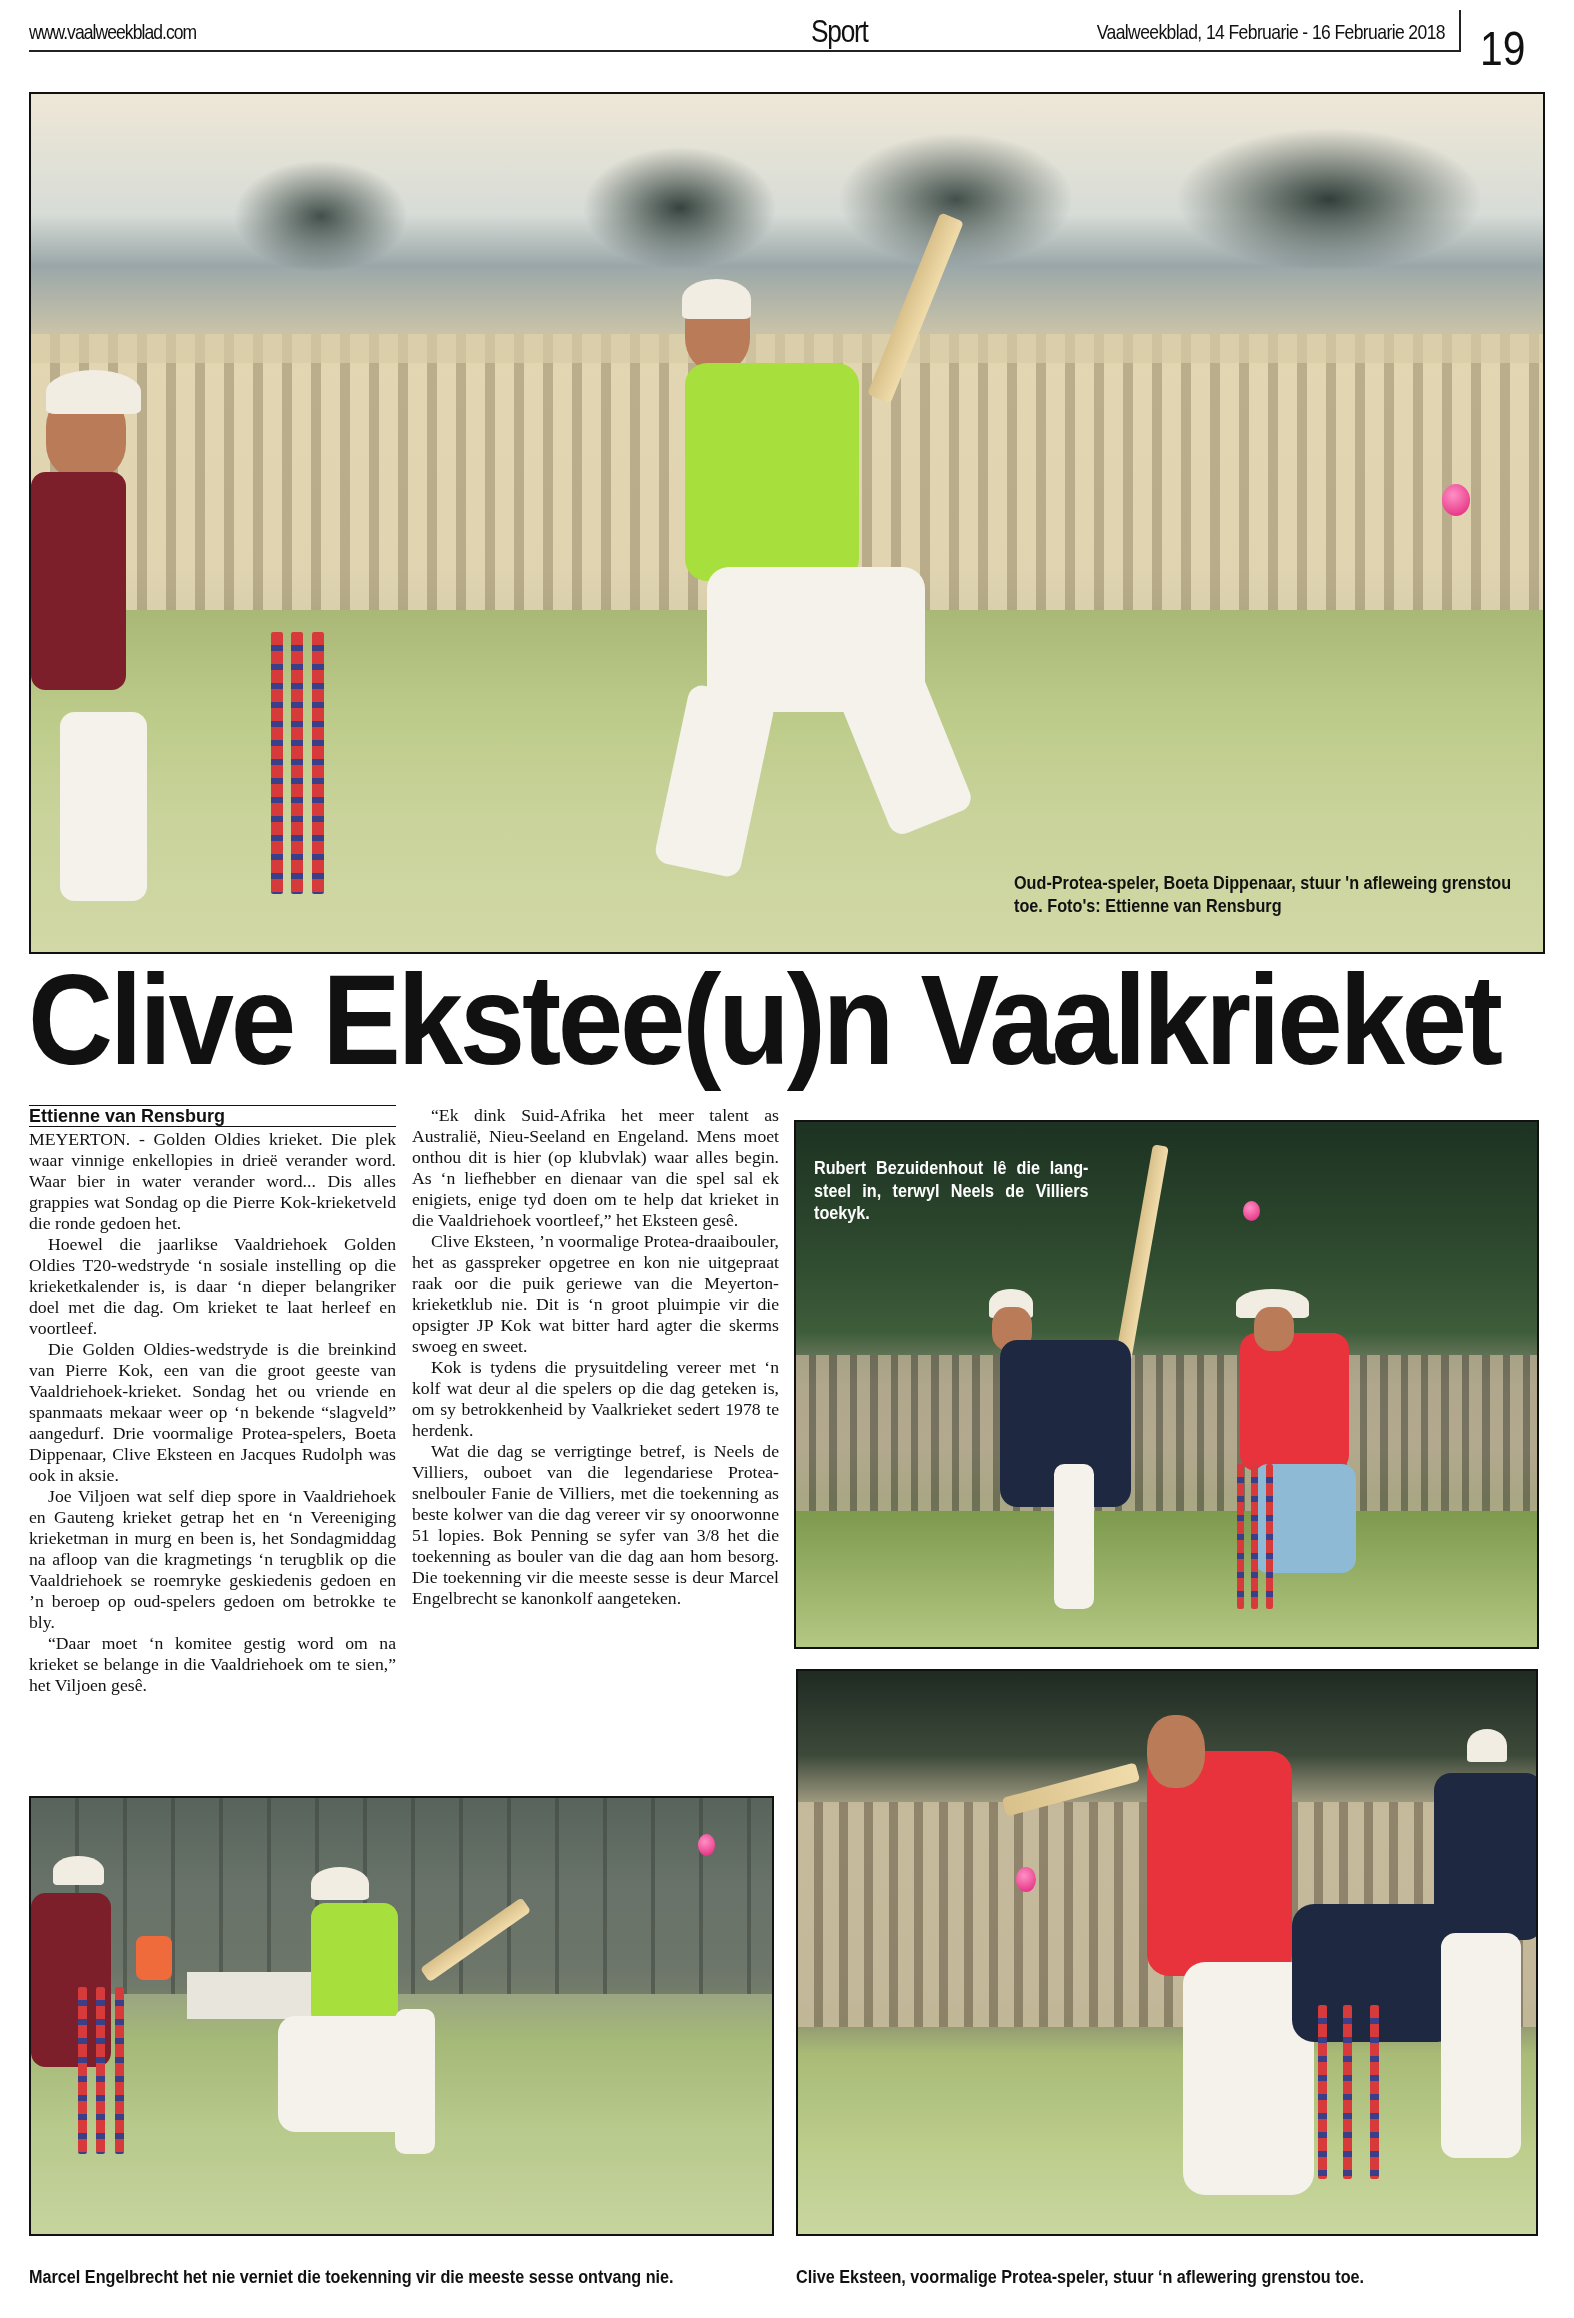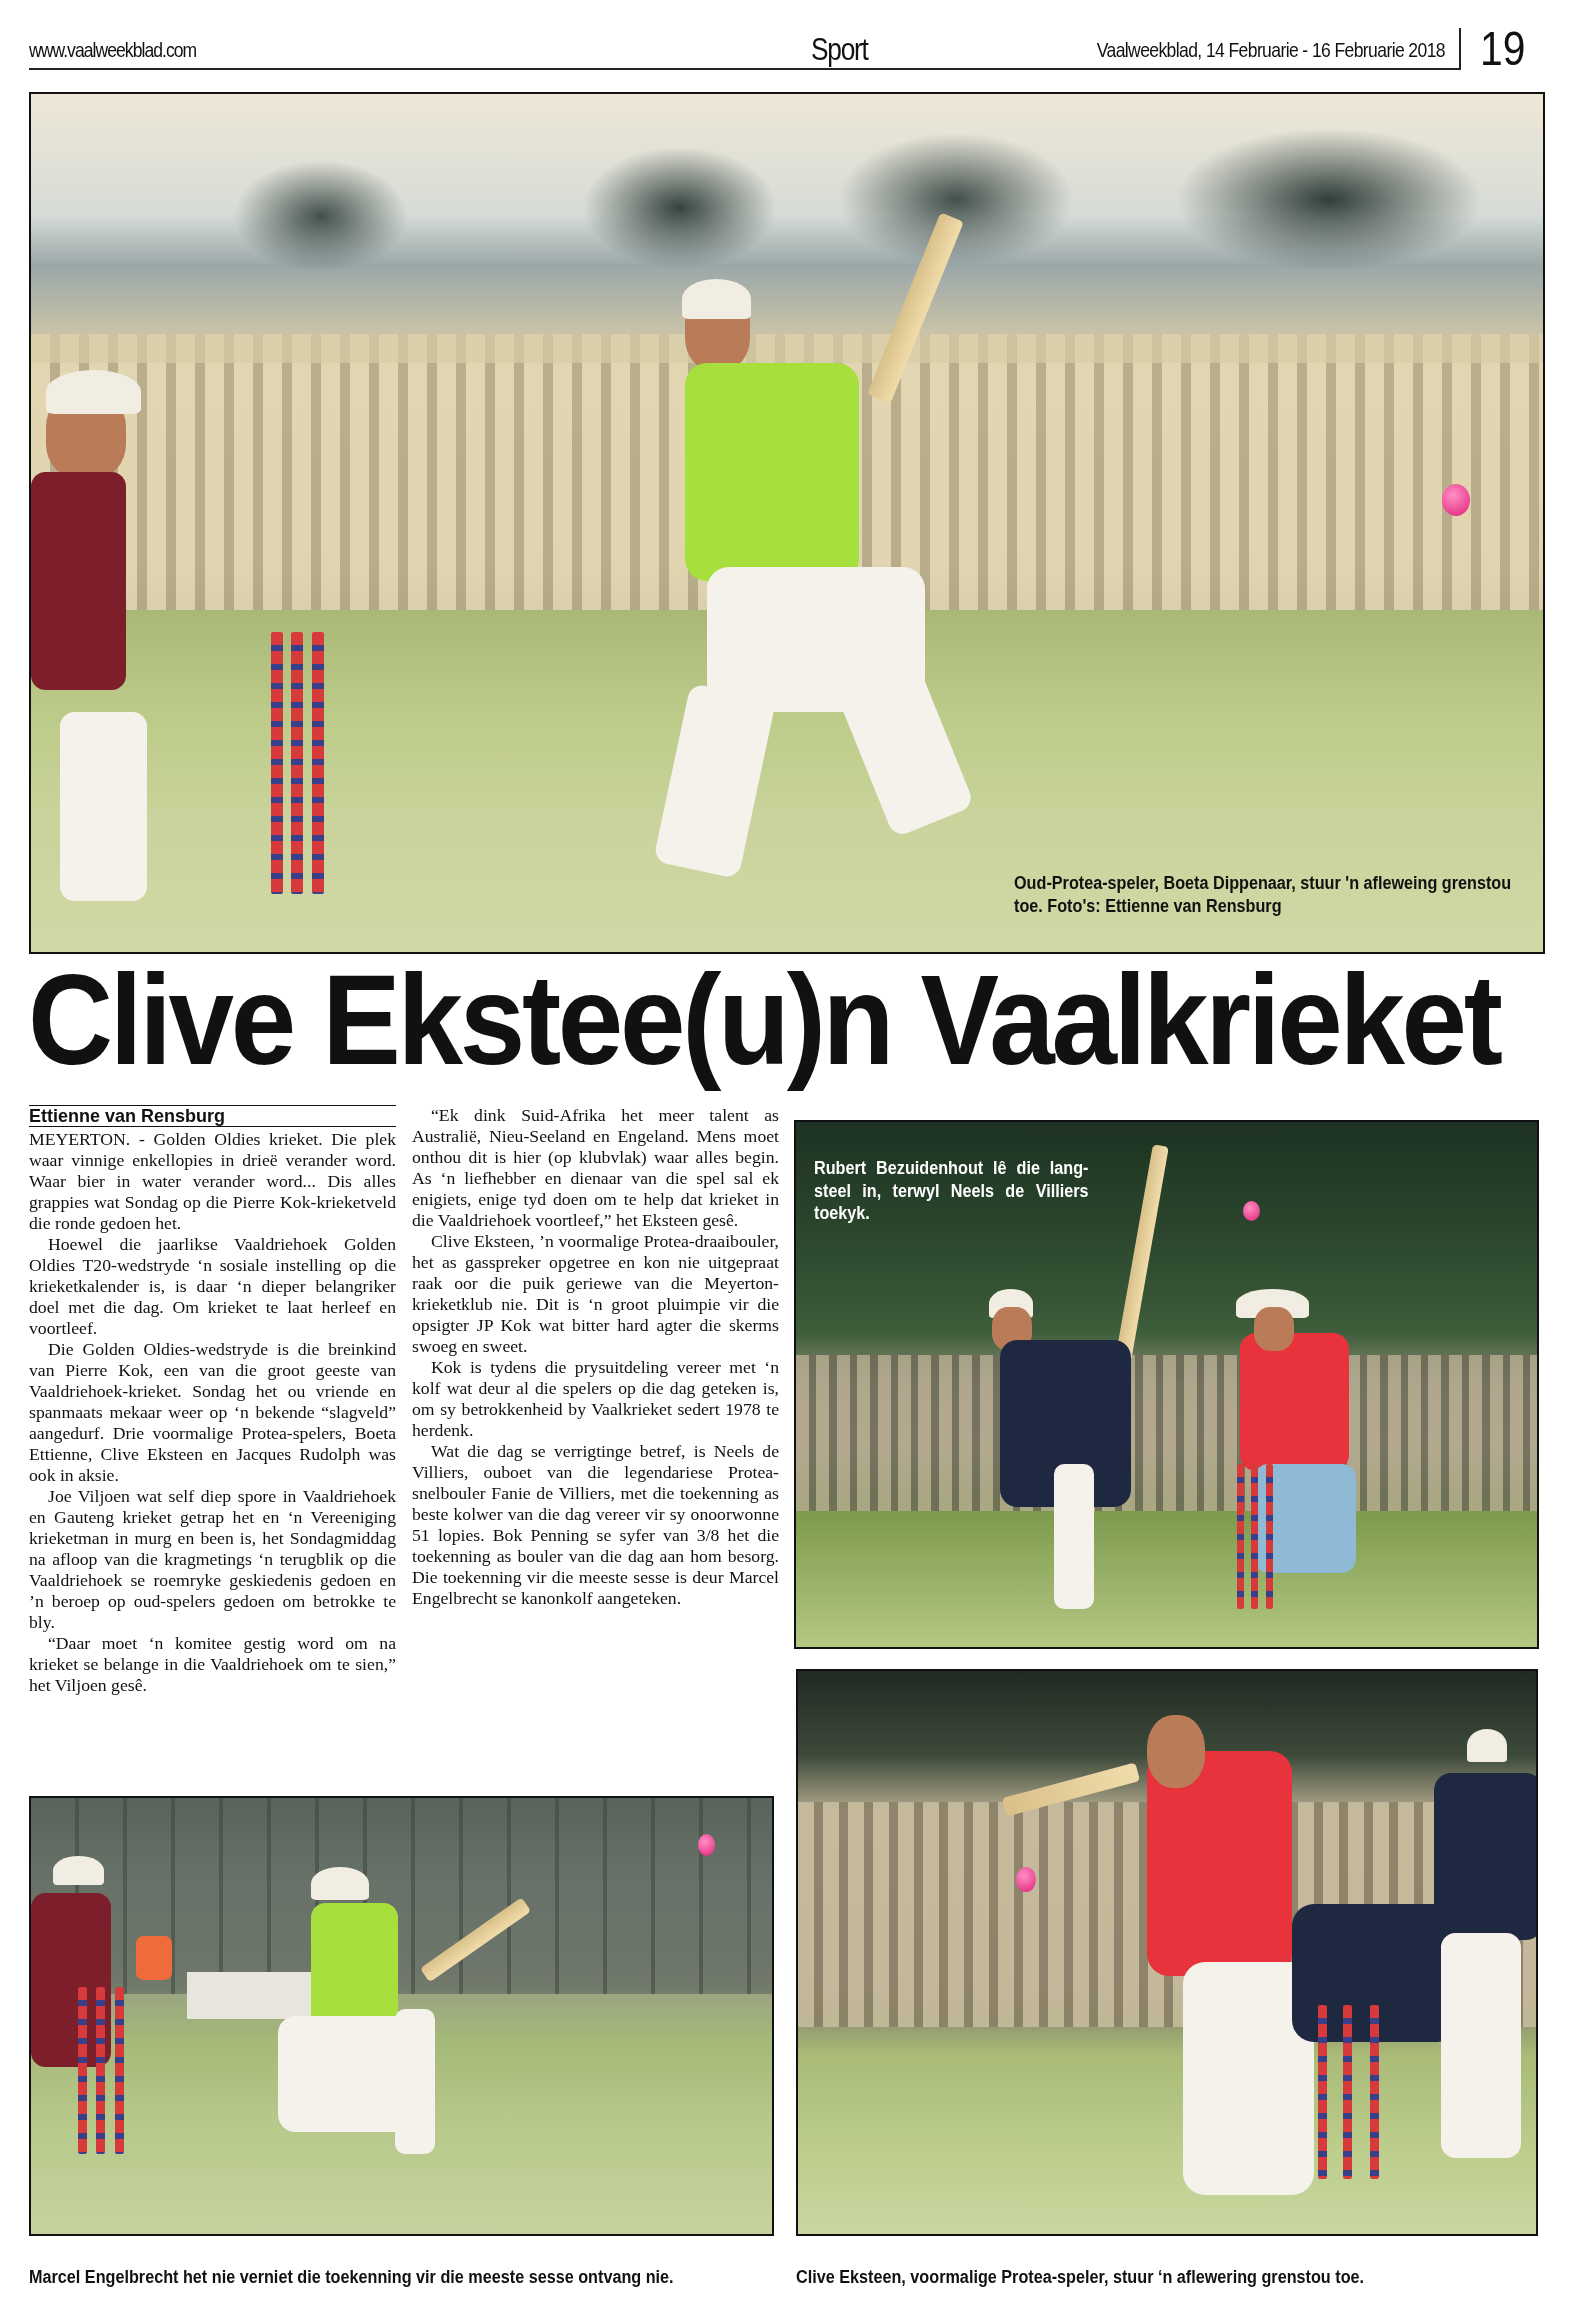--- a/index.html
+++ b/index.html
@@ -1,20 +1,20 @@
 <!DOCTYPE html>
 <html style="font-size:11.6px"><head>
 <meta charset="utf-8">
 <style>
   * { box-sizing: border-box; margin: 0; padding: 0; }
   html, body { width: 1574px; height: 2319px; background: #ffffff; overflow: hidden; }
   body { position: relative; font-family: "Liberation Serif", serif; color: #111; }
 
   
-  .masthead { position: absolute; left: 29px; top: 29px; width: 1432px; height: 41px; border-bottom: 2.2px solid #222; }
+  .masthead { position: absolute; left: 29px; top: 11px; width: 1432px; height: 41px; border-bottom: 2.2px solid #222; }
   .mh-url { position: absolute; left: 0; top: 10.2px; font-family: "Liberation Sans", sans-serif; font-size: 20.4px; letter-spacing: -1.1px; transform: scaleX(0.86); transform-origin: left; }
   .mh-section { position: absolute; left: 782px; top: 1.5px; font-family: "Liberation Sans", sans-serif; font-size: 32px; letter-spacing: -1.5px; transform: scaleX(0.82); transform-origin: left; }
   .mh-date { position: absolute; right: 16px; top: 10.2px; font-family: "Liberation Sans", sans-serif; font-size: 20.4px; letter-spacing: -0.7px; transform: scaleX(0.86); transform-origin: right; white-space: nowrap; }
   .mh-divider { position: absolute; right: 0; top: -1.5px; width: 2.2px; height: 41px; background: #222; }
   .page-num { position: absolute; left: 1480px; top: 25px; font-family: "Liberation Sans", sans-serif; font-size: 48px; line-height: 1; transform: scaleX(0.85); transform-origin: left; }
 
   
   .photo { position: absolute; border: 2.9px solid #111; overflow: hidden; }
   .photo .layer { position: absolute; }
 
@@ -120,21 +120,21 @@
 
 <h1 class="headline">Clive Ekstee(u)n Vaalkrieket</h1>
 
 <div class="byline-box">
   <div class="byline">Ettienne van Rensburg</div>
 </div>
 
 <div class="col" id="col-1">
   <p>MEYERTON. - Golden Oldies krieket. Die plek waar vinnige enkellopies in drieë verander word. Waar bier in water verander word... Dis alles grappies wat Sondag op die Pierre Kok-krieketveld die ronde gedoen het.</p>
   <p class="indent">Hoewel die jaarlikse Vaaldriehoek Golden Oldies T20-wedstryde ‘n sosiale instelling op die krieketkalender is, is daar ‘n dieper belangriker doel met die dag. Om krieket te laat herleef en voortleef.</p>
-  <p class="indent">Die Golden Oldies-wedstryde is die breinkind van Pierre Kok, een van die groot geeste van Vaaldriehoek-krieket. Sondag het ou vriende en spanmaats mekaar weer op ‘n bekende “slagveld” aangedurf. Drie voormalige Protea-spelers, Boeta Ettienne, Clive Eksteen en Jacques Rudolph was ook in aksie.</p>
+  <p class="indent">Die Golden Oldies-wedstryde is die breinkind van Pierre Kok, een van die groot geeste van Vaaldriehoek-krieket. Sondag het ou vriende en spanmaats mekaar weer op ‘n bekende “slagveld” aangedurf. Drie voormalige Protea-spelers, Boeta Dippenaar, Clive Eksteen en Jacques Rudolph was ook in aksie.</p>
   <p class="indent">Joe Viljoen wat self diep spore in Vaaldriehoek en Gauteng krieket getrap het en ‘n Vereeniging krieketman in murg en been is, het Sondagmiddag na afloop van die kragmetings ‘n terugblik op die Vaaldriehoek se roemryke geskiedenis gedoen en ’n beroep op oud-spelers gedoen om betrokke te bly.</p>
   <p class="indent">“Daar moet ‘n komitee gestig word om na krieket se belange in die Vaaldriehoek om te sien,” het Viljoen gesê.</p>
 </div>
 
 <div class="col" id="col-2">
   <p class="indent">“Ek dink Suid-Afrika het meer talent as Australië, Nieu-Seeland en Engeland. Mens moet onthou dit is hier (op klubvlak) waar alles begin. As ‘n liefhebber en dienaar van die spel sal ek enigiets, enige tyd doen om te help dat krieket in die Vaaldriehoek voortleef,” het Eksteen gesê.</p>
   <p class="indent">Clive Eksteen, ’n voormalige Protea-draaibouler, het as gasspreker opgetree en kon nie uitgepraat raak oor die puik geriewe van die Meyerton-krieketklub nie. Dit is ‘n groot pluimpie vir die opsigter JP Kok wat bitter hard agter die skerms swoeg en sweet.</p>
   <p class="indent">Kok is tydens die prysuitdeling vereer met ‘n kolf wat deur al die spelers op die dag geteken is, om sy betrokkenheid by Vaalkrieket sedert 1978 te herdenk.</p>
   <p class="indent">Wat die dag se verrigtinge betref, is Neels de Villiers, ouboet van die legendariese Protea-snelbouler Fanie de Villiers, met die toekenning as beste kolwer van die dag vereer vir sy onoorwonne 51 lopies. Bok Penning se syfer van 3/8 het die toekenning as bouler van die dag aan hom besorg. Die toekenning vir die meeste sesse is deur Marcel Engelbrecht se kanonkolf aangeteken.</p>
 </div>

